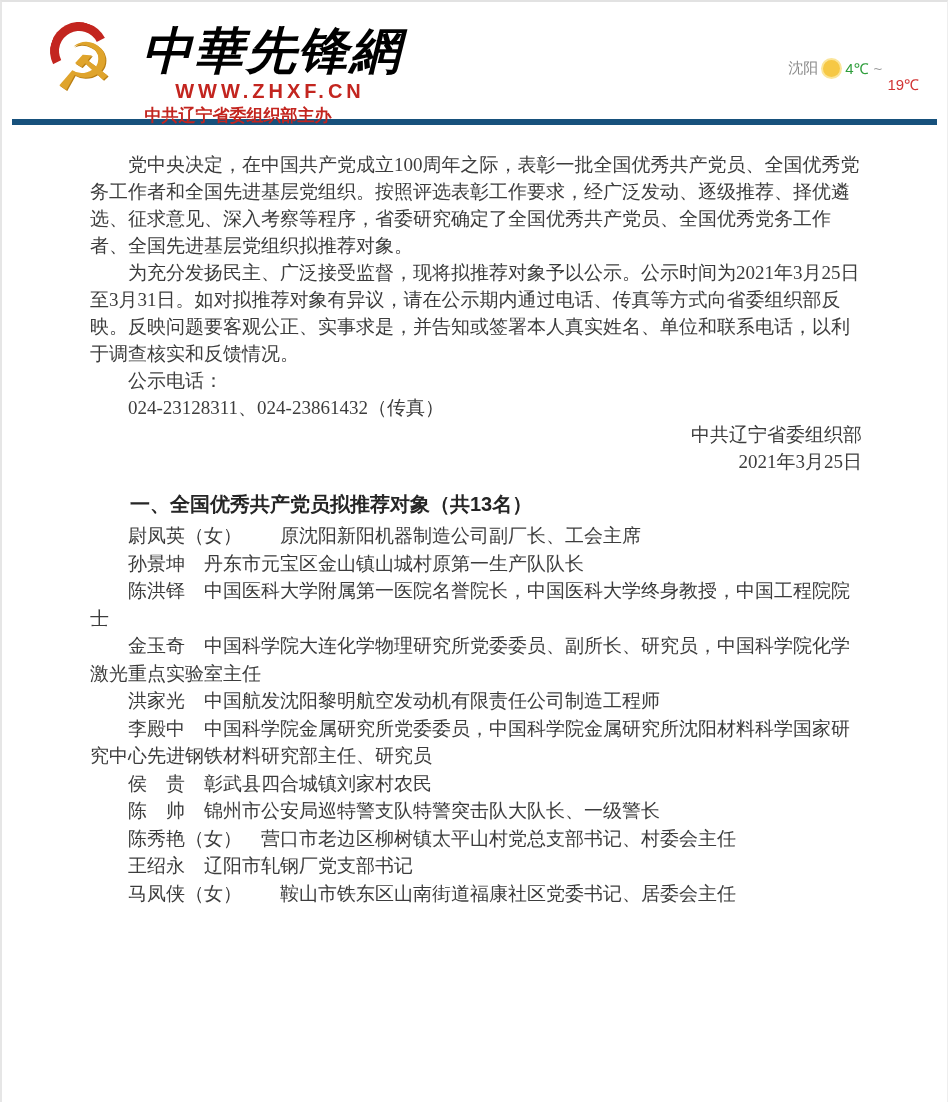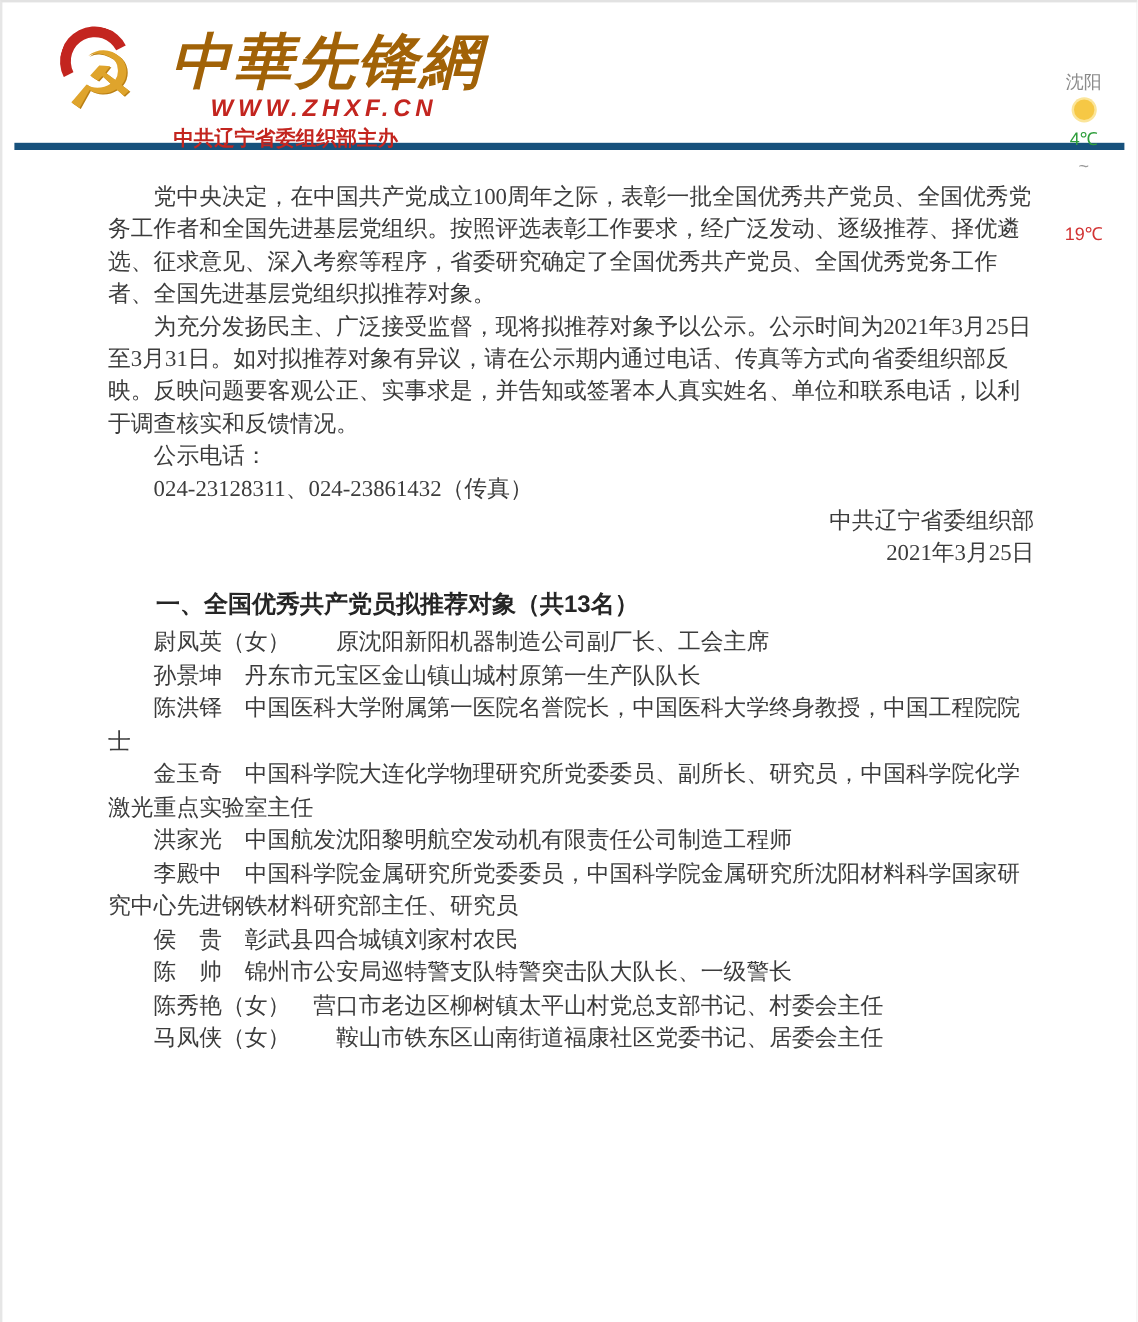--- a/index.html
+++ b/index.html
@@ -35,43 +35,42 @@
     position: absolute; left: 10px; top: 8px;
     font-family: "DejaVu Sans", sans-serif;
     font-size: 66px; line-height: 80px;
     color: #dfa42c;
     text-shadow: 1px 1px 0 #b97f14;
   }
   .site-name {
     position: absolute; left: 100px; top: 8px;
     font-family: "Liberation Serif", serif;
     font-weight: bold; font-style: italic;
-    font-size: 50px; line-height: 58px; color: #a16207;
+    font-size: 50px; line-height: 58px; color: #000000;
     letter-spacing: 2px; white-space: nowrap;
   }
   .site-url {
     position: absolute; left: 108px; top: 66px; width: 240px;
     text-align: center;
     font-family: "Liberation Sans", sans-serif;
     font-weight: bold; font-size: 20px; color: #c3251f;
-    letter-spacing: 4px; white-space: nowrap; font-style: italic;
+    letter-spacing: 4px; white-space: nowrap;
   }
   .site-sponsor {
     position: absolute; left: 46px; top: 90px; width: 300px;
     text-align: center;
     font-family: "Liberation Sans", sans-serif;
     font-weight: bold; font-size: 17px; color: #c3251f;
     white-space: nowrap;
   }
   .weather {
-    position: absolute; right: 28px; top: 57px;
+    position: absolute; right: 28px; top: 40px;
     font-size: 15px; color: #8a8a8a;
     display: flex; align-items: center; gap: 5px;
     font-family: "Liberation Sans", sans-serif;
-    flex-direction: column;
   }
   .weather .sun {
     display: inline-block; width: 17px; height: 17px; border-radius: 50%;
     background: #f6c845;
     box-shadow: 0 0 0 2px #fbe59a;
   }
   .weather .low  { color: #2f9e3c; }
   .weather .tilde { color: #9a9a9a; }
   .weather .high { color: #d23333; margin-top: 32px; }
 
@@ -170,18 +169,19 @@
     <div class="name-list">
       <div class="name-row">尉凤英（女）　　原沈阳新阳机器制造公司副厂长、工会主席</div>
       <div class="name-row">孙景坤　丹东市元宝区金山镇山城村原第一生产队队长</div>
       <div class="name-row">陈洪铎　中国医科大学附属第一医院名誉院长，中国医科大学终身教授，中国工程院院士</div>
       <div class="name-row">金玉奇　中国科学院大连化学物理研究所党委委员、副所长、研究员，中国科学院化学激光重点实验室主任</div>
       <div class="name-row">洪家光　中国航发沈阳黎明航空发动机有限责任公司制造工程师</div>
       <div class="name-row">李殿中　中国科学院金属研究所党委委员，中国科学院金属研究所沈阳材料科学国家研究中心先进钢铁材料研究部主任、研究员</div>
       <div class="name-row">侯　贵　彰武县四合城镇刘家村农民</div>
       <div class="name-row">陈　帅　锦州市公安局巡特警支队特警突击队大队长、一级警长</div>
       <div class="name-row">陈秀艳（女）　营口市老边区柳树镇太平山村党总支部书记、村委会主任</div>
+      <div class="name-row">王绍永　辽阳市轧钢厂党支部书记</div>
       <div class="name-row">马凤侠（女）　　鞍山市铁东区山南街道福康社区党委书记、居委会主任</div>
 
     </div>
   </div>
 
 </div>
 
 </body></html>

